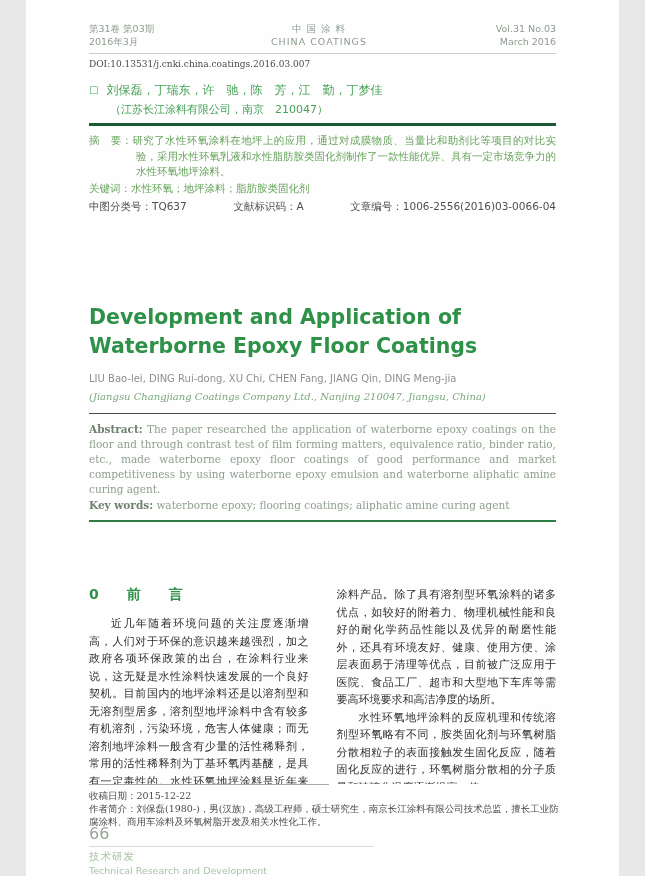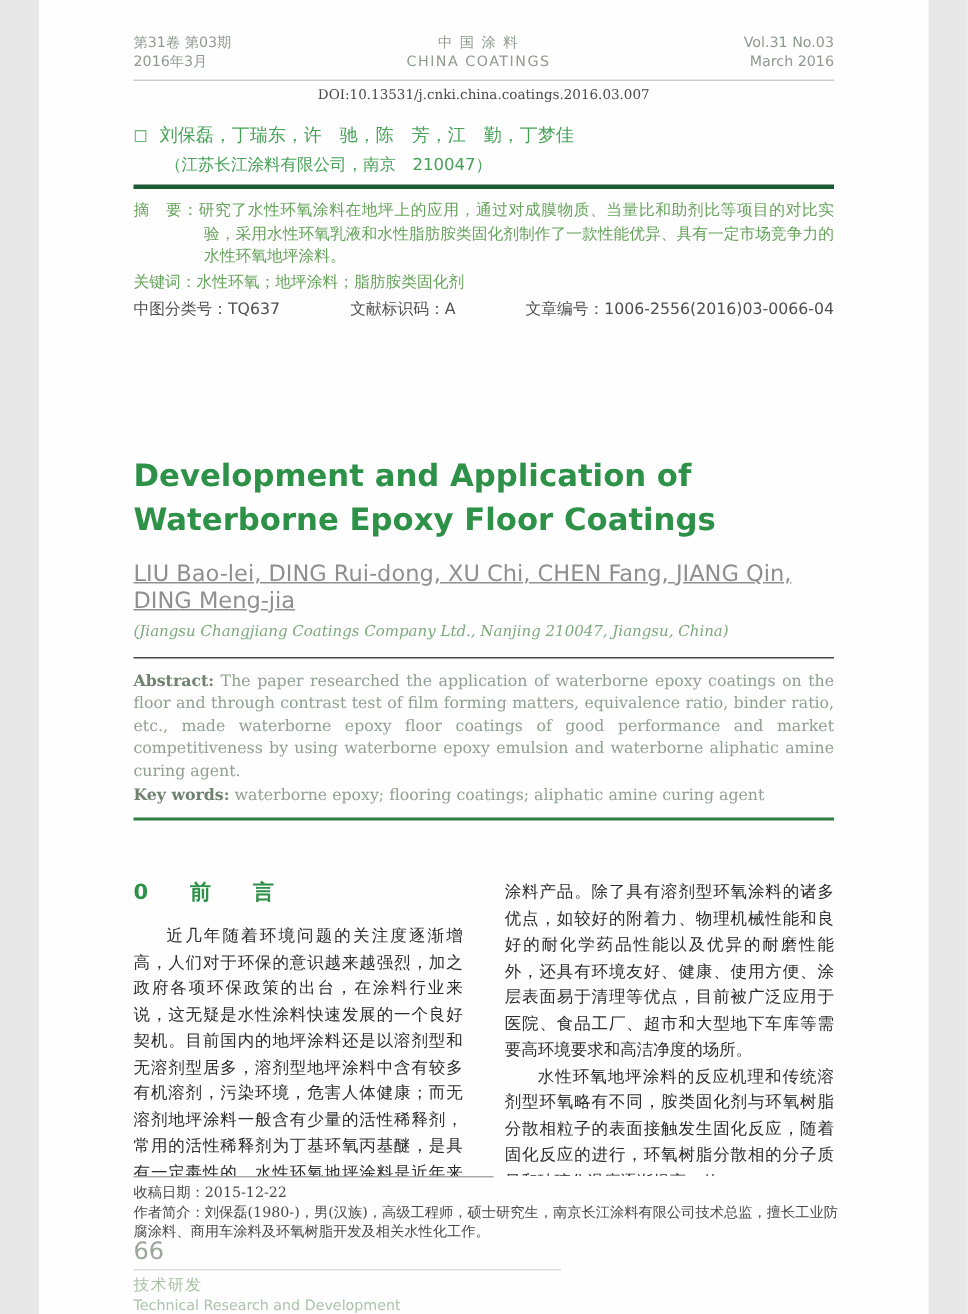--- a/index.html
+++ b/index.html
@@ -29,21 +29,20 @@
   }
   .jh-left { text-align: left; }
   .jh-center { text-align: center; letter-spacing: 1px; }
   .jh-right { text-align: right; margin-left: 12px; }
 
   .doi {
     margin-top: 5px;
     font-size: 9px;
     color: #4a4a4a;
     font-family: "DejaVu Serif", "Liberation Serif", serif;
-    text-align: center;
   }
 
   
   .title-cn {
     margin-top: 32px;
     font-size: 33px;
     font-weight: 700;
     letter-spacing: 2px;
     color: #2e9148;
   }
@@ -88,23 +87,22 @@
   
   .en-block { margin-top: 88px; }
   .title-en {
     font-size: 20.5px;
     line-height: 29px;
     font-weight: 700;
     color: #2e9148;
   }
   .authors-en {
     margin-top: 12px;
-    font-size: 15px;
+    font-size: 10px;
     color: #8f8f8f;
-    text-decoration: underline;
   }
   .affil-en {
     margin-top: 7px;
     font-size: 10px;
     font-style: italic;
     color: #7ca97c;
     font-family: "DejaVu Serif", "Liberation Serif", serif;
   }
   .rule-thin {
     margin-top: 11px;

